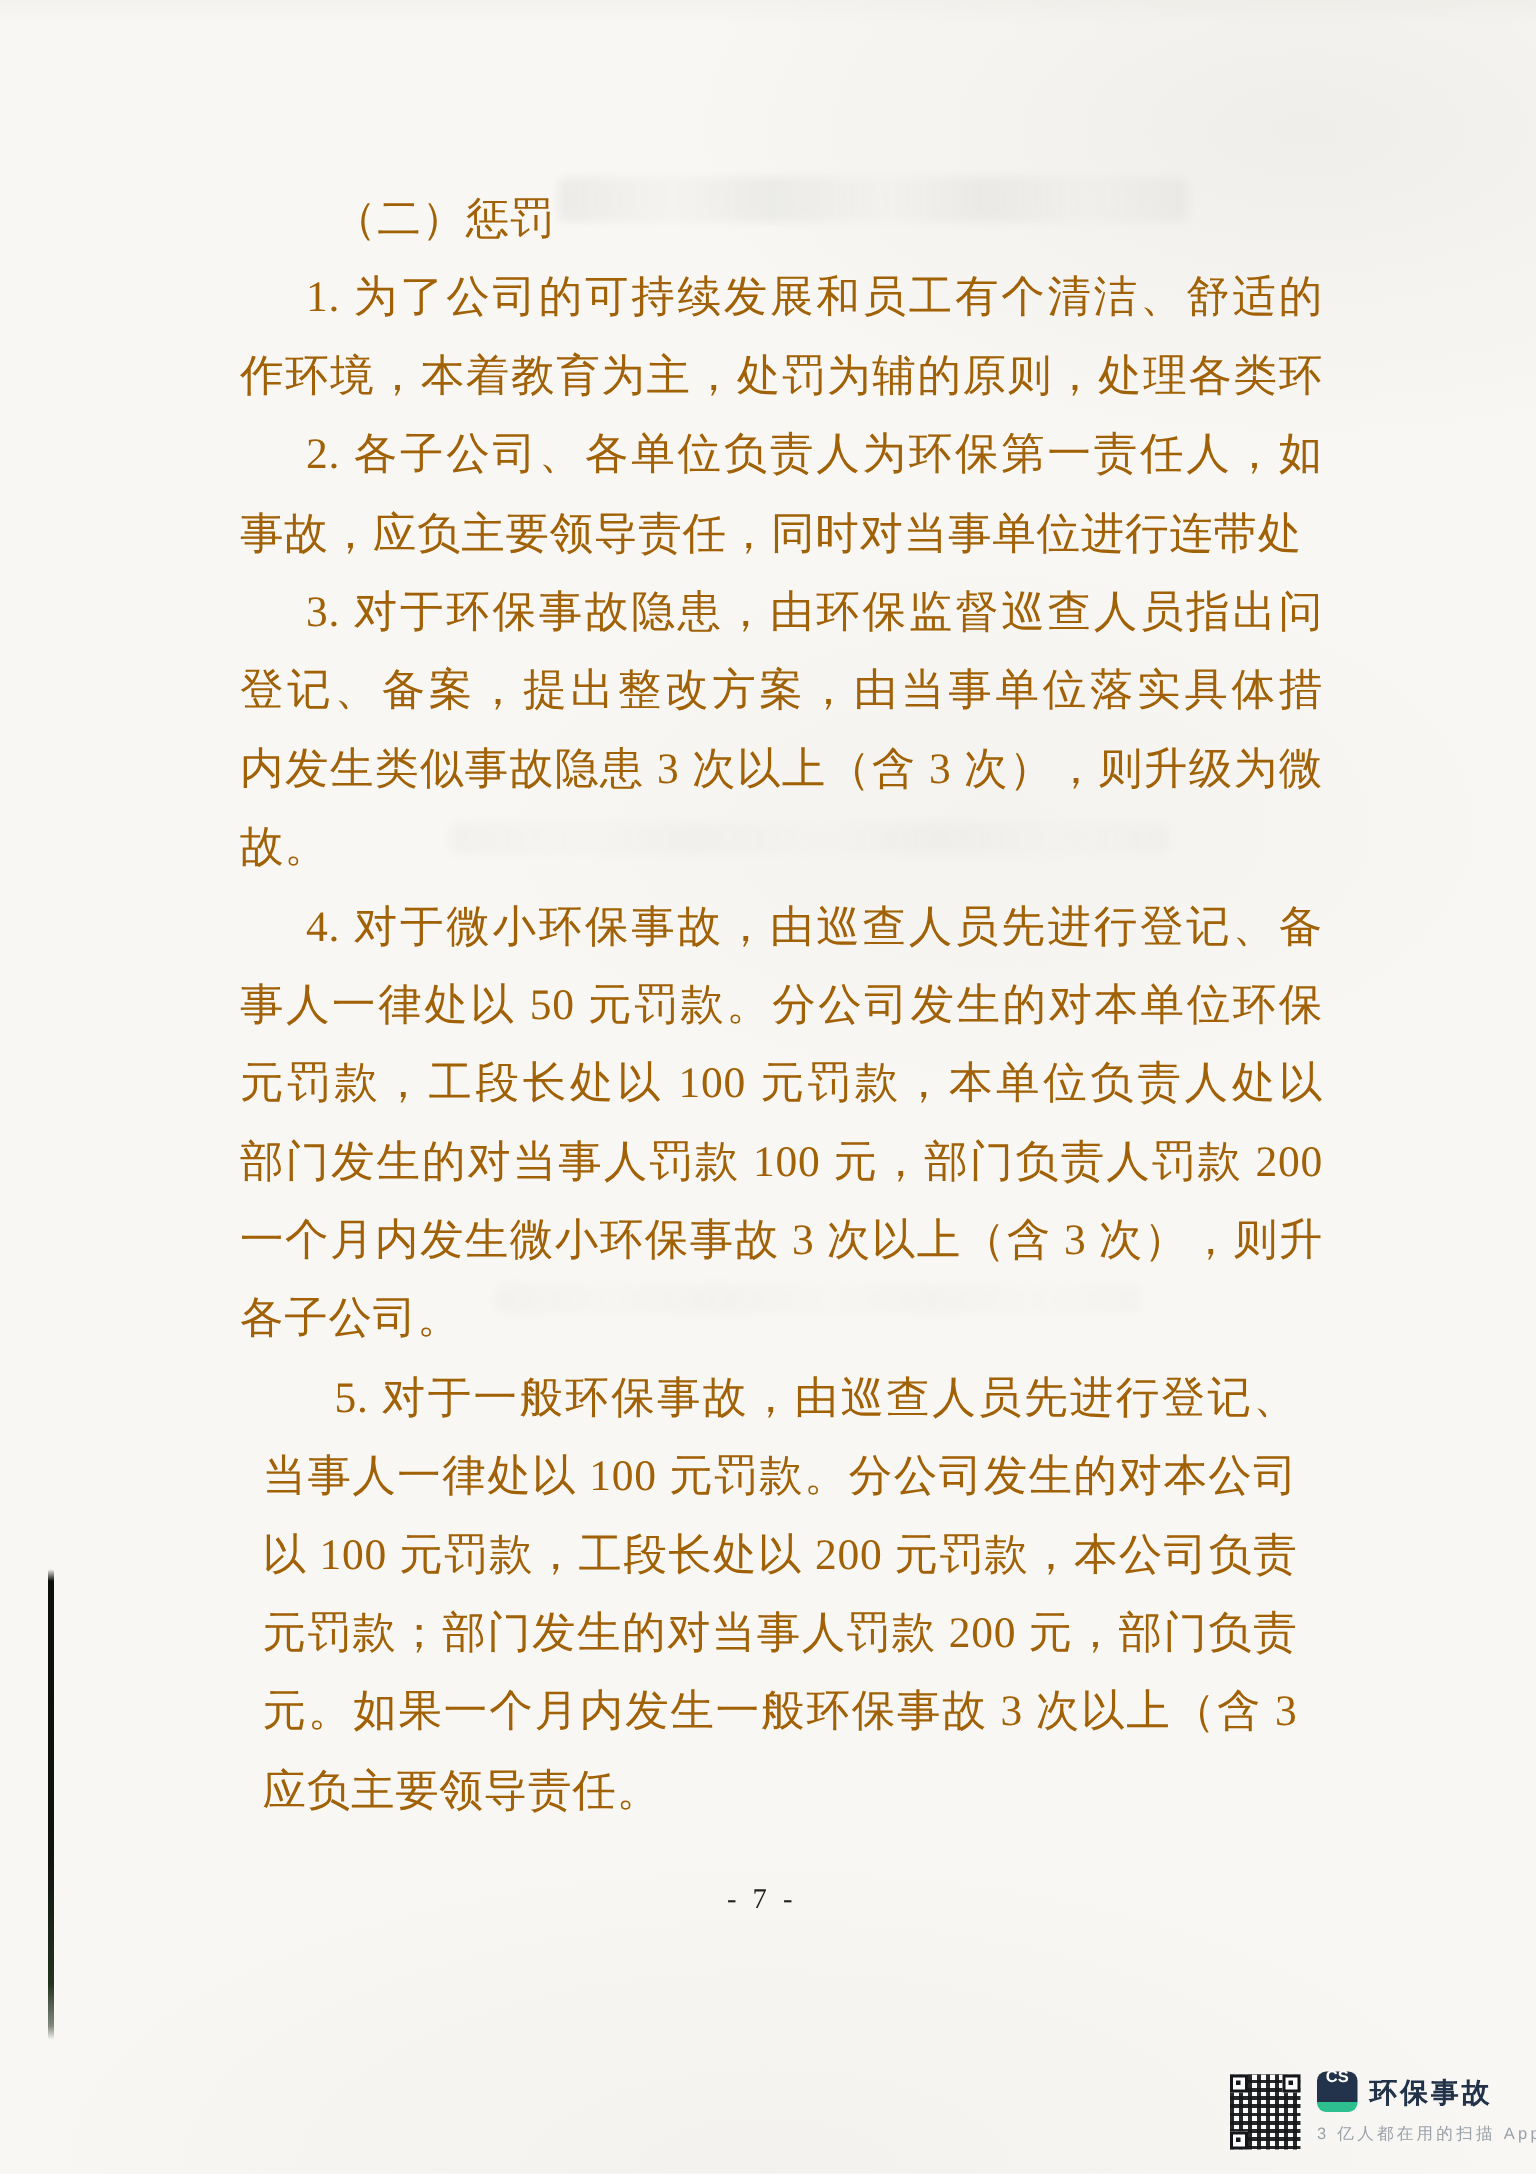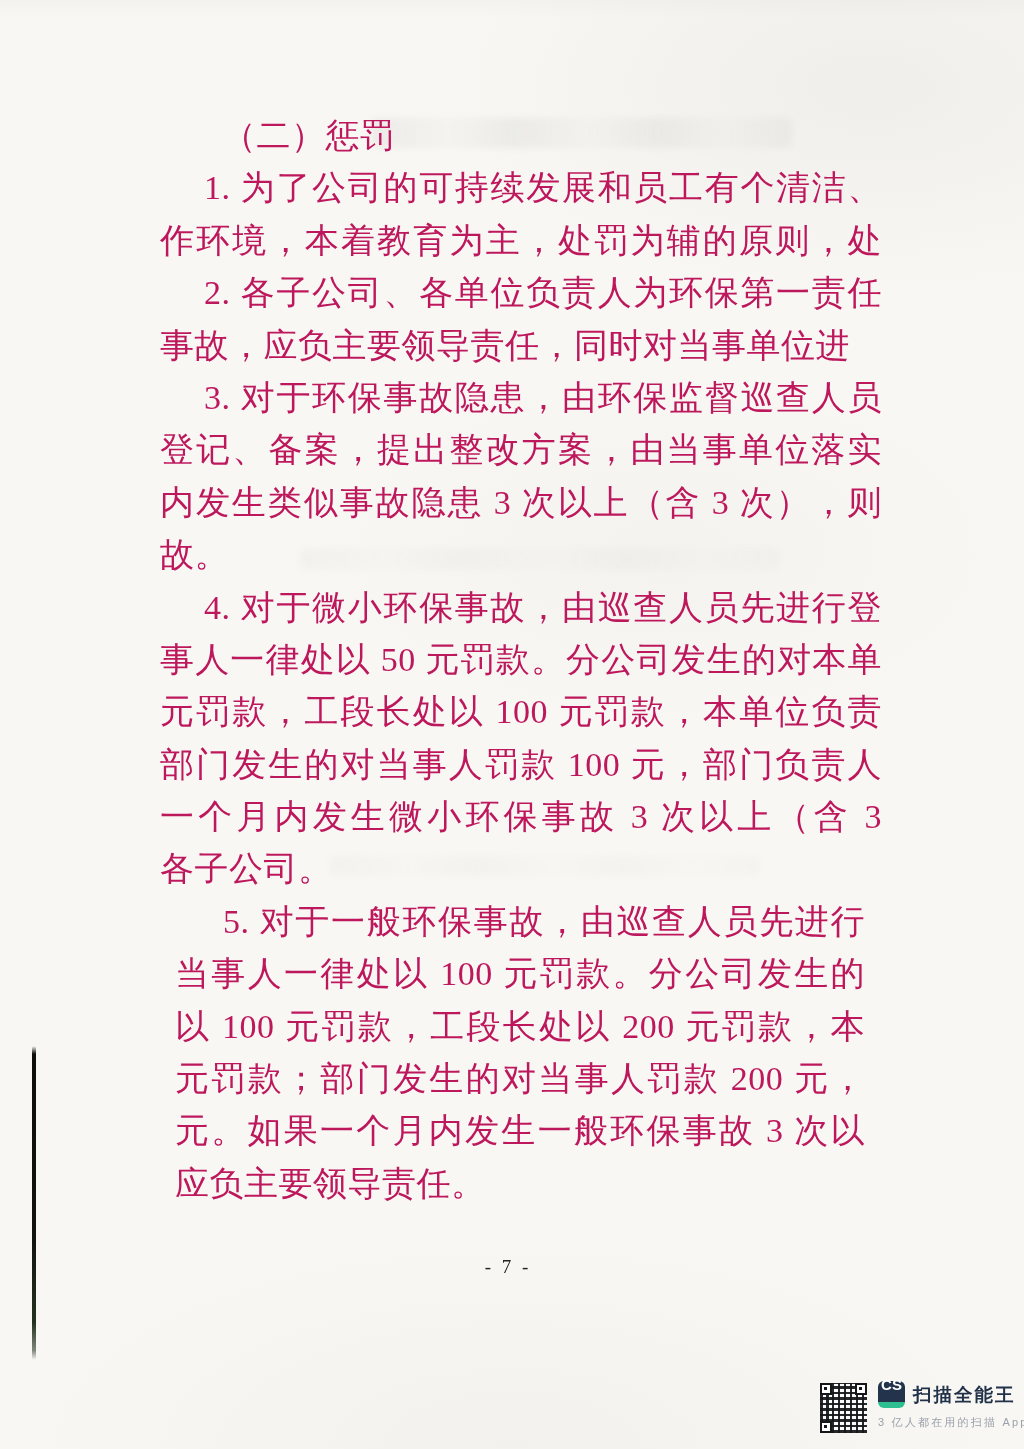--- a/index.html
+++ b/index.html
@@ -34,22 +34,22 @@
   .scan-line{
     position:absolute;left:32px;top:1046px;width:3.5px;height:314px;
     background:linear-gradient(180deg,
       rgba(12,14,12,0) 0px,#0d0f0d 8px,#101310 60%,
       #23321f 88%, rgba(30,45,28,.55) 97%, rgba(30,45,28,0) 100%);
     border-radius:2px;
   }
 
   
   .doc{
-    position:absolute;left:160px;top:110px;width:722px;
-    font-size:34px;line-height:52.4px;color:#be185d;
+    position:absolute;left:160px;top:120px;width:722px;
+    font-size:29px;line-height:52.4px;color:#a16207;
     letter-spacing:0.5px;
   }
   .line{
     height:52.4px;overflow:hidden;
     text-align:justify;text-align-last:justify;
   }
   .line.last{text-align:left;text-align-last:left;}
   .line.num-indent{padding-left:44px;}
   .heading-line{
     height:52.4px;padding-left:62px;
@@ -75,21 +75,21 @@
   .finder{position:absolute;width:12px;height:12px;border:2.5px solid #14161a;background:#fff;box-sizing:border-box;}
   .finder::after{content:"";position:absolute;left:2px;top:2px;width:3px;height:3px;background:#14161a;}
   .finder.tl{left:0;top:0;}
   .finder.tr{right:0;top:0;}
   .finder.bl{left:0;bottom:0;}
   .brand{position:absolute;left:58px;top:0;width:132px;font-family:"Liberation Sans","DejaVu Sans",sans-serif;}
   .brand-row{display:flex;align-items:center;}
   .cs-logo{
     width:27px;height:27px;border-radius:6px;flex:0 0 27px;
     background:linear-gradient(180deg,#22334b 0%,#22334b 76%,#2ebf90 76%,#2ebf90 100%);
-    color:#ffffff;font-weight:bold;font-size:15px;
+    color:#ffffff;font-weight:bold;font-size:11px;
     display:flex;align-items:center;justify-content:center;
     padding-bottom:20px;box-sizing:border-box;
   }
   .app-name{
     margin-left:8px;font-size:18.5px;font-weight:bold;color:#223249;
     letter-spacing:2px;white-space:nowrap;
   }
   .tagline{
     margin-top:7px;font-size:11px;color:#9ba1aa;letter-spacing:2.2px;white-space:nowrap;
   }
@@ -138,17 +138,17 @@
 
 <div class="watermark">
   <div class="qr">
     <div class="finder tl"></div>
     <div class="finder tr"></div>
     <div class="finder bl"></div>
   </div>
   <div class="brand">
     <div class="brand-row">
       <div class="cs-logo">CS</div>
-      <div class="app-name">扫描全能王</div>
+      <div class="app-name">环保事故</div>
     </div>
     <div class="tagline">3 亿人都在用的扫描 App</div>
   </div>
 </div>
 
 </body></html>

